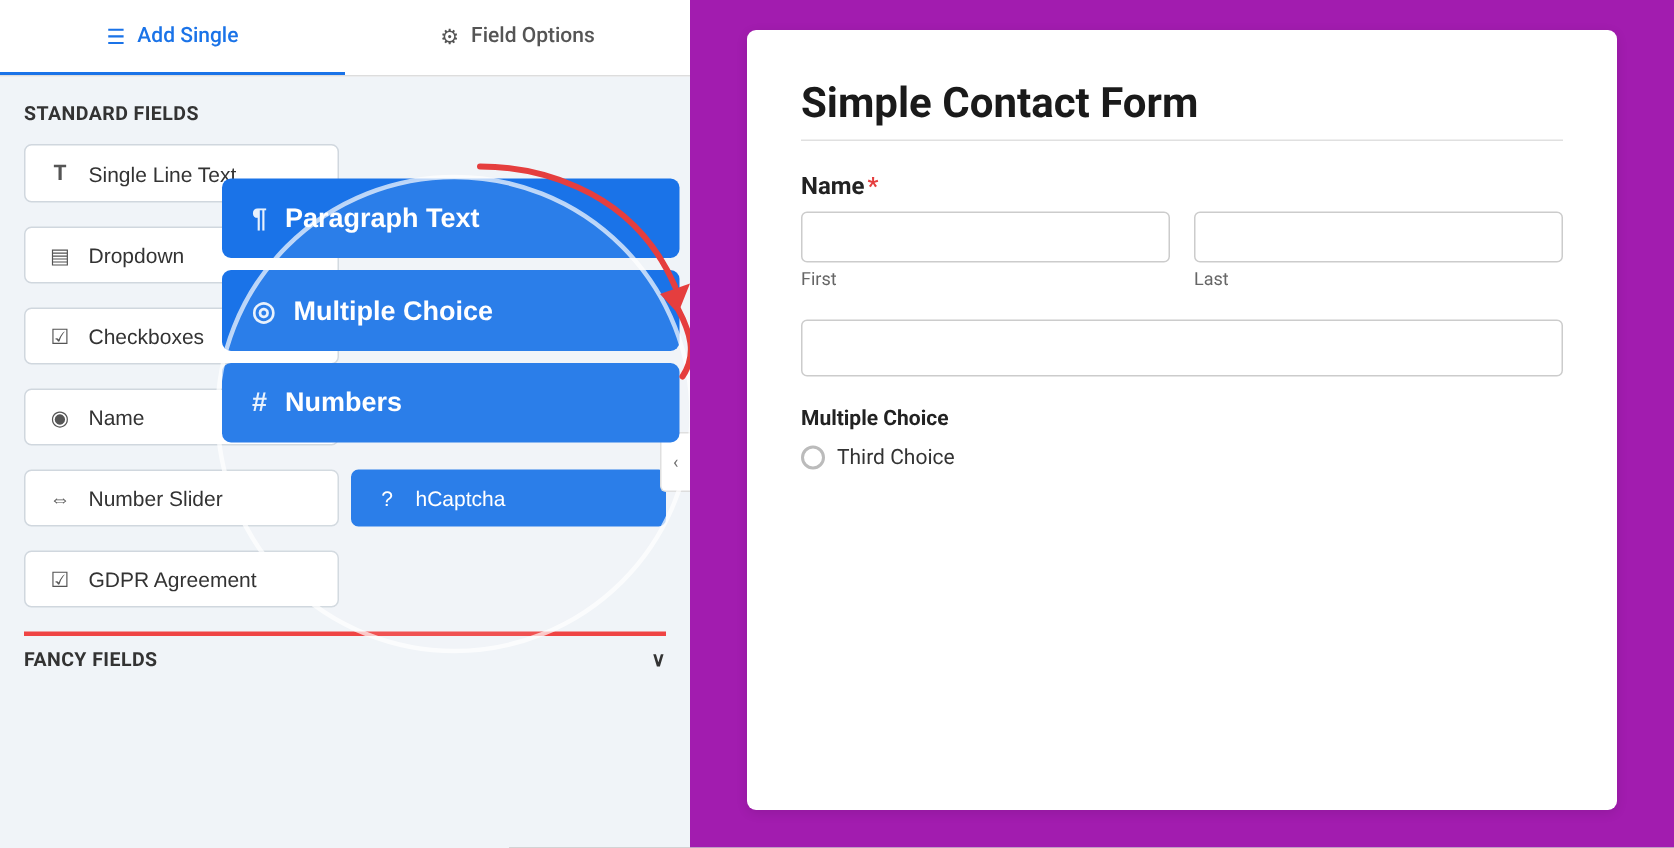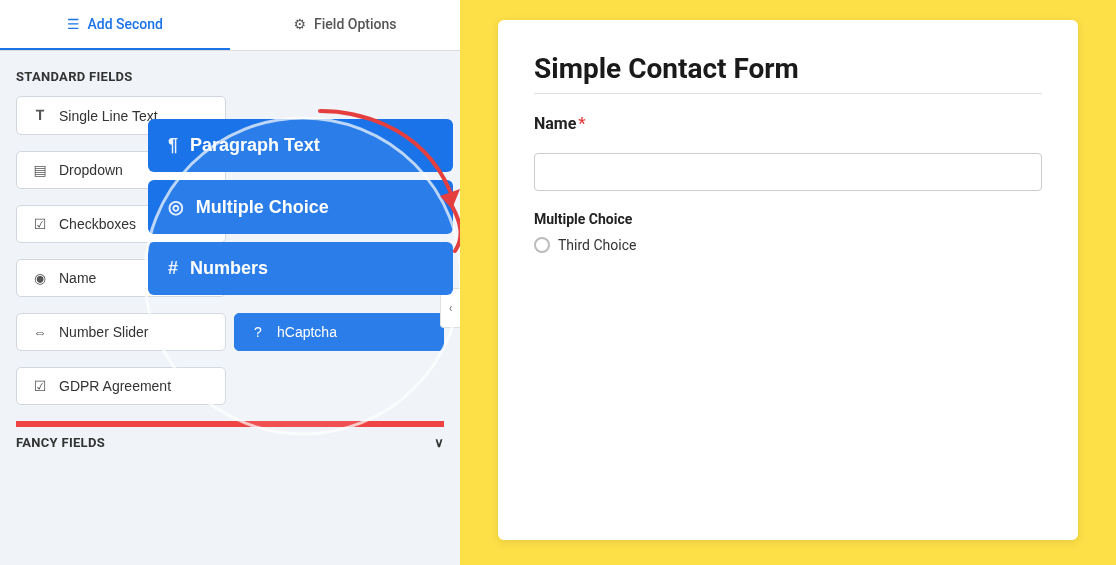--- a/index.html
+++ b/index.html
@@ -98,21 +98,21 @@
       display: flex;
       align-items: flex-end;
       justify-content: space-between;
       font-size: 13px;
       font-weight: 700;
       color: #333;
       text-transform: uppercase;
       letter-spacing: 0.3px;
       cursor: pointer;
       padding: 8px 0;
-      border-top: 6px solid #ef4444;
+      border-top: 3px solid #ef4444;
     }
 
     
     .highlight-panel {
       position: absolute;
       top: 68px;
       left: 148px;
       width: 305px;
       z-index: 9;
     }
@@ -172,21 +172,21 @@
       justify-content: center;
       cursor: pointer;
       font-size: 12px;
       color: #666;
       border-radius: 4px 0 0 4px;
     }
 
     
     .right-panel {
       flex: 1;
-      background: #fde047;
+      background: #a21caf;
       display: flex;
       align-items: flex-start;
       justify-content: center;
       padding: 20px;
       position: relative;
     }
 
     .form-preview {
       background: #fff;
       border-radius: 6px;
@@ -292,21 +292,21 @@
     }
   </style>
 </head>
 <body>
 
 <div class="left-panel">
 
   <div class="tabs">
     <div class="tab active">
       <span class="tab-icon">☰</span>
-      <span>Add Second</span>
+      <span>Add Single</span>
     </div>
     <div class="tab">
       <span class="tab-icon">⚙</span>
       <span>Field Options</span>
     </div>
   </div>
 
   <div class="left-panel-inner">
     <div class="panel-content">
 
@@ -399,20 +399,30 @@
 
 <div class="right-panel">
   <div class="form-preview">
     <h1 class="form-title">Simple Contact Form</h1>
     <hr class="form-divider">
 
     <div class="form-field">
       <label class="form-label">
         <span>Name</span><span class="required-star">*</span>
       </label>
+      <div class="name-fields">
+        <div>
+          <input class="form-input" type="text" style="">
+          <div class="sub-label">First</div>
+        </div>
+        <div>
+          <input class="form-input" type="text" style="">
+          <div class="sub-label">Last</div>
+        </div>
+      </div>
     </div>
 
     <div class="form-field">
       <input class="full-input" type="email" style="">
     </div>
 
     <div class="form-field">
       <div class="mc-title">Multiple Choice</div>
       <div class="mc-option">
         <div class="radio-circle"></div>

